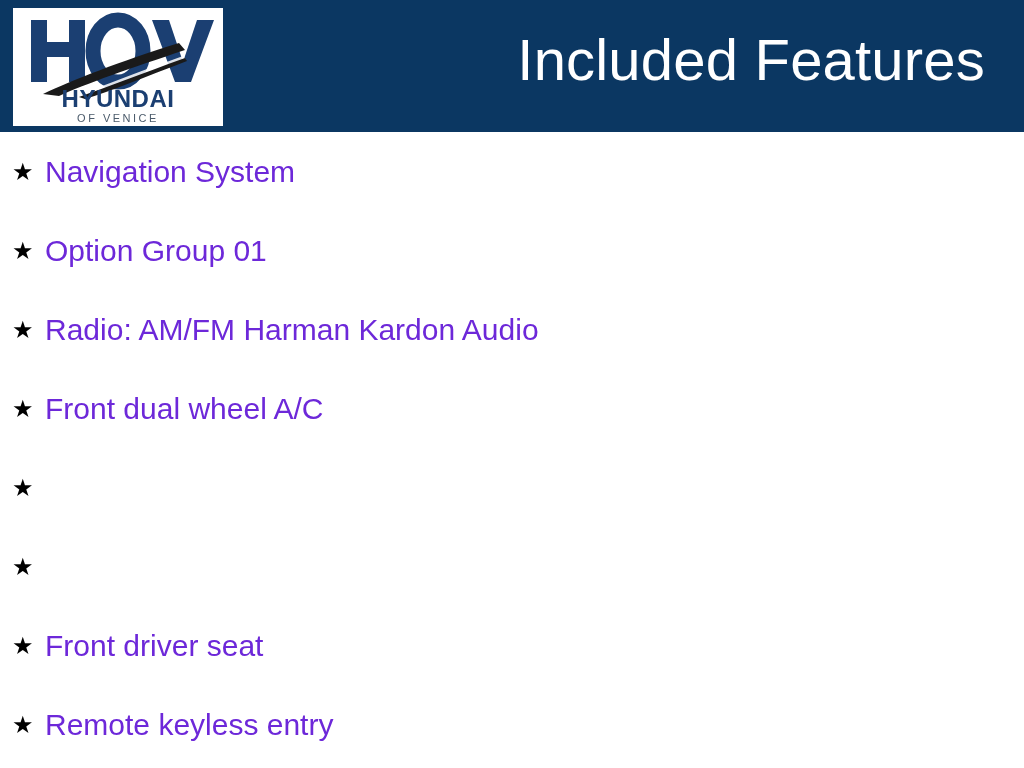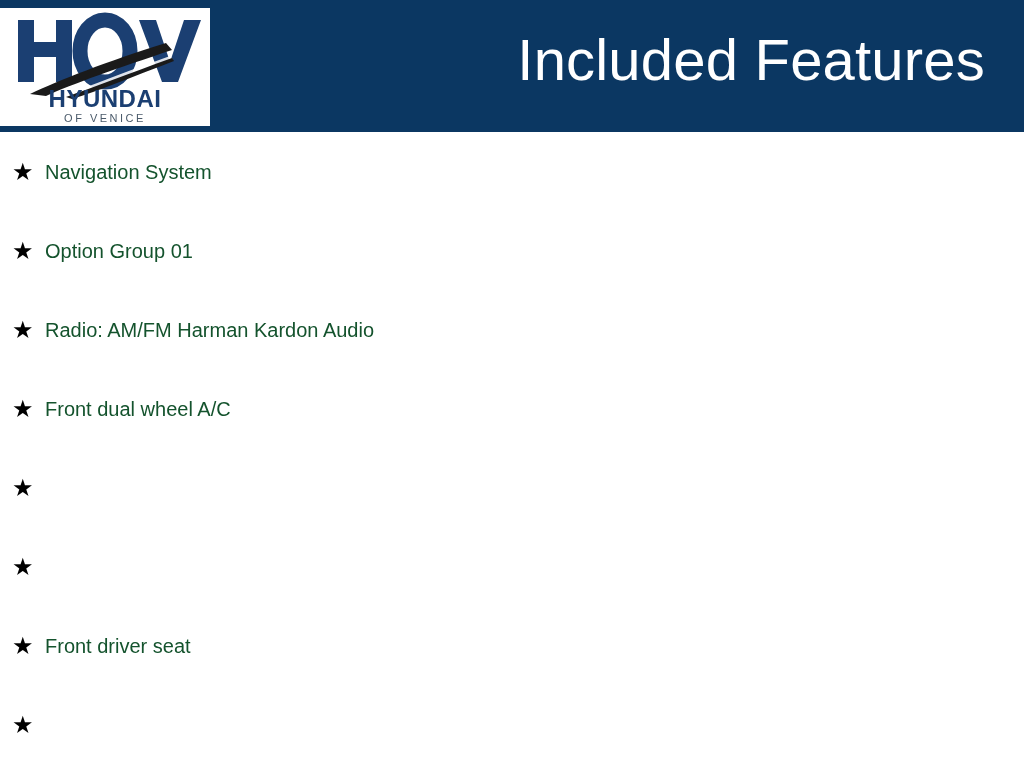--- a/index.html
+++ b/index.html
@@ -39,21 +39,21 @@
     font-size: 58px;
     line-height: 64px;
     font-weight: 400;
     letter-spacing: 0.2px;
     white-space: nowrap;
   }
 
   
   .logo-box {
     position: absolute;
-    left: 0;
+    left: 13px;
     top: 8px;
     width: 210px;
     height: 118px;
     background: #ffffff;
     overflow: hidden;
   }
   .logo-svg {
     display: block;
     width: 210px;
     height: 118px;
@@ -79,23 +79,23 @@
   .bullet-star {
     position: absolute;
     left: 12px;
     top: 50%;
     transform: translateY(-50%);
     font-size: 24px;
     line-height: 1;
     color: #000000;
   }
   .feature-label {
-    font-size: 20px;
+    font-size: 30px;
     line-height: 36px;
-    color: #14532d;
+    color: #6d28d9;
     white-space: nowrap;
   }
 </style>
 </head>
 <body>
 
 <div class="slide">
 
   <div class="header-band">
     <div class="slide-title">Included Features</div>
@@ -157,17 +157,18 @@
       <span class="bullet-star">★</span>
     </li>
 
     <li class="feature-item">
       <span class="bullet-star">★</span>
       <span class="feature-label">Front driver seat</span>
     </li>
 
     <li class="feature-item">
       <span class="bullet-star">★</span>
+      <span class="feature-label">Remote keyless entry</span>
     </li>
 
   </ul>
 
 </div>
 
 </body></html>

